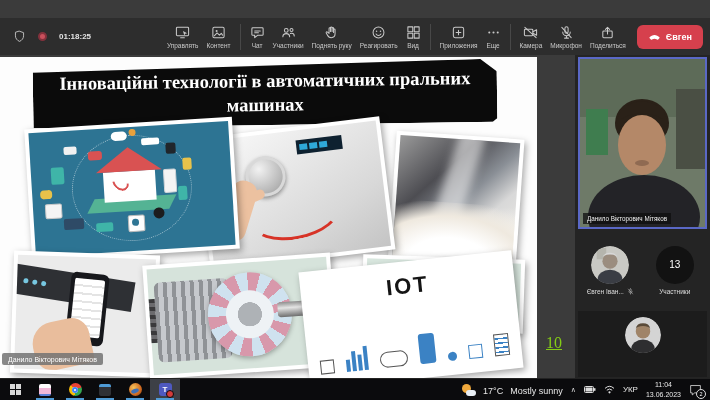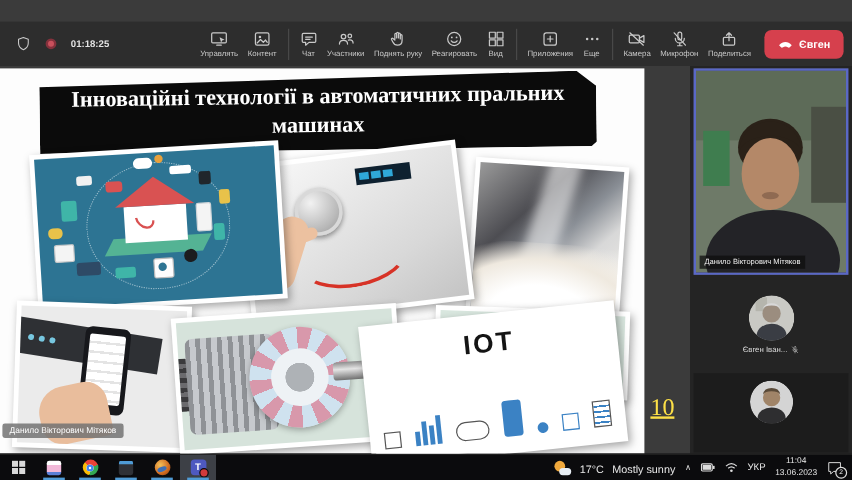--- a/index.html
+++ b/index.html
@@ -25,21 +25,21 @@
   .tb-btn{display:flex;flex-direction:column;align-items:center;gap:2px;color:#c9c9c9;
           font-size:6.5px;padding:2px 3px;white-space:nowrap;cursor:default;}
   .tb-btn svg{width:15px;height:15px;}
   .tb-sep{width:1px;height:26px;background:#484848;margin:0 4px;}
   .leave-btn{background:#d6404d;color:#fff;font-size:9px;font-weight:bold;display:flex;
              align-items:center;gap:5px;padding:7px 11px;border-radius:6px;margin:0 2px 0 6px;}
 
   
   .main{position:absolute;top:55px;left:0;width:575px;height:323px;background:#3b3b3b;}
   .slide{position:absolute;left:0;top:2px;width:537px;height:321px;background:#fdfdfd;overflow:hidden;}
-  .page-num{position:absolute;right:13px;bottom:26px;color:#fde047;font-size:20px;
+  .page-num{position:absolute;right:13px;bottom:26px;color:#84cc16;font-size:16px;
             font-family:"Liberation Serif",serif;text-decoration:underline;}
   .title-banner{position:absolute;left:33px;top:5px;width:464px;height:63px;background:#0b0b0b;
                 transform:rotate(-.8deg);display:flex;align-items:center;justify-content:center;
                 clip-path:polygon(0 12%,96.5% 0,100% 20%,100% 94%,99% 100%,1% 100%,0 100%);
                 box-shadow:2px 3px 5px rgba(0,0,0,.4);}
   .title-banner .t{color:#fff;font-family:"Liberation Serif",serif;font-weight:bold;
                    font-size:18.5px;line-height:1.25;text-align:center;padding:0 14px;}
   .photo{position:absolute;background:#fff;padding:4px;box-shadow:2px 3px 7px rgba(0,0,0,.35);box-sizing:border-box;}
   .ph-inner{position:relative;width:100%;height:100%;overflow:hidden;}
   .presenter-tag{position:absolute;left:2px;bottom:13px;background:rgba(115,115,115,.85);
@@ -444,20 +444,24 @@
         </div>
         <div class="prow-label">
           <span>Євген Іван...</span>
           <svg width="7" height="7" viewBox="0 0 16 16">
               <rect class="ic" x="6.3" y="1.8" width="3.4" height="7" rx="1.7"></rect>
               <path class="ic" d="M4 7.5a4 4 0 008 0M8 11.5V14"></path>
               <path class="ic" d="M3 2.5l10 11"></path>
             </svg>
         </div>
       </div>
+      <div class="pcol">
+        <div class="count-circle">13</div>
+        <span>Участники</span>
+      </div>
     </div>
 
     <div class="tile-bottom">
       <div class="av">
         <svg viewBox="0 0 40 40">
             <circle cx="20" cy="20" r="20" fill="#d4d4d4"></circle>
             <circle cx="20" cy="16" r="8" fill="#a08468"></circle>
             <path d="M12 13 Q13 7 20 7 Q27 7 28 13 Q26 10 20 10 Q14 10 12 13Z" fill="#5a4a38"></path>
             <ellipse cx="20" cy="35" rx="13" ry="10" fill="#2e2e30"></ellipse>
           </svg>

